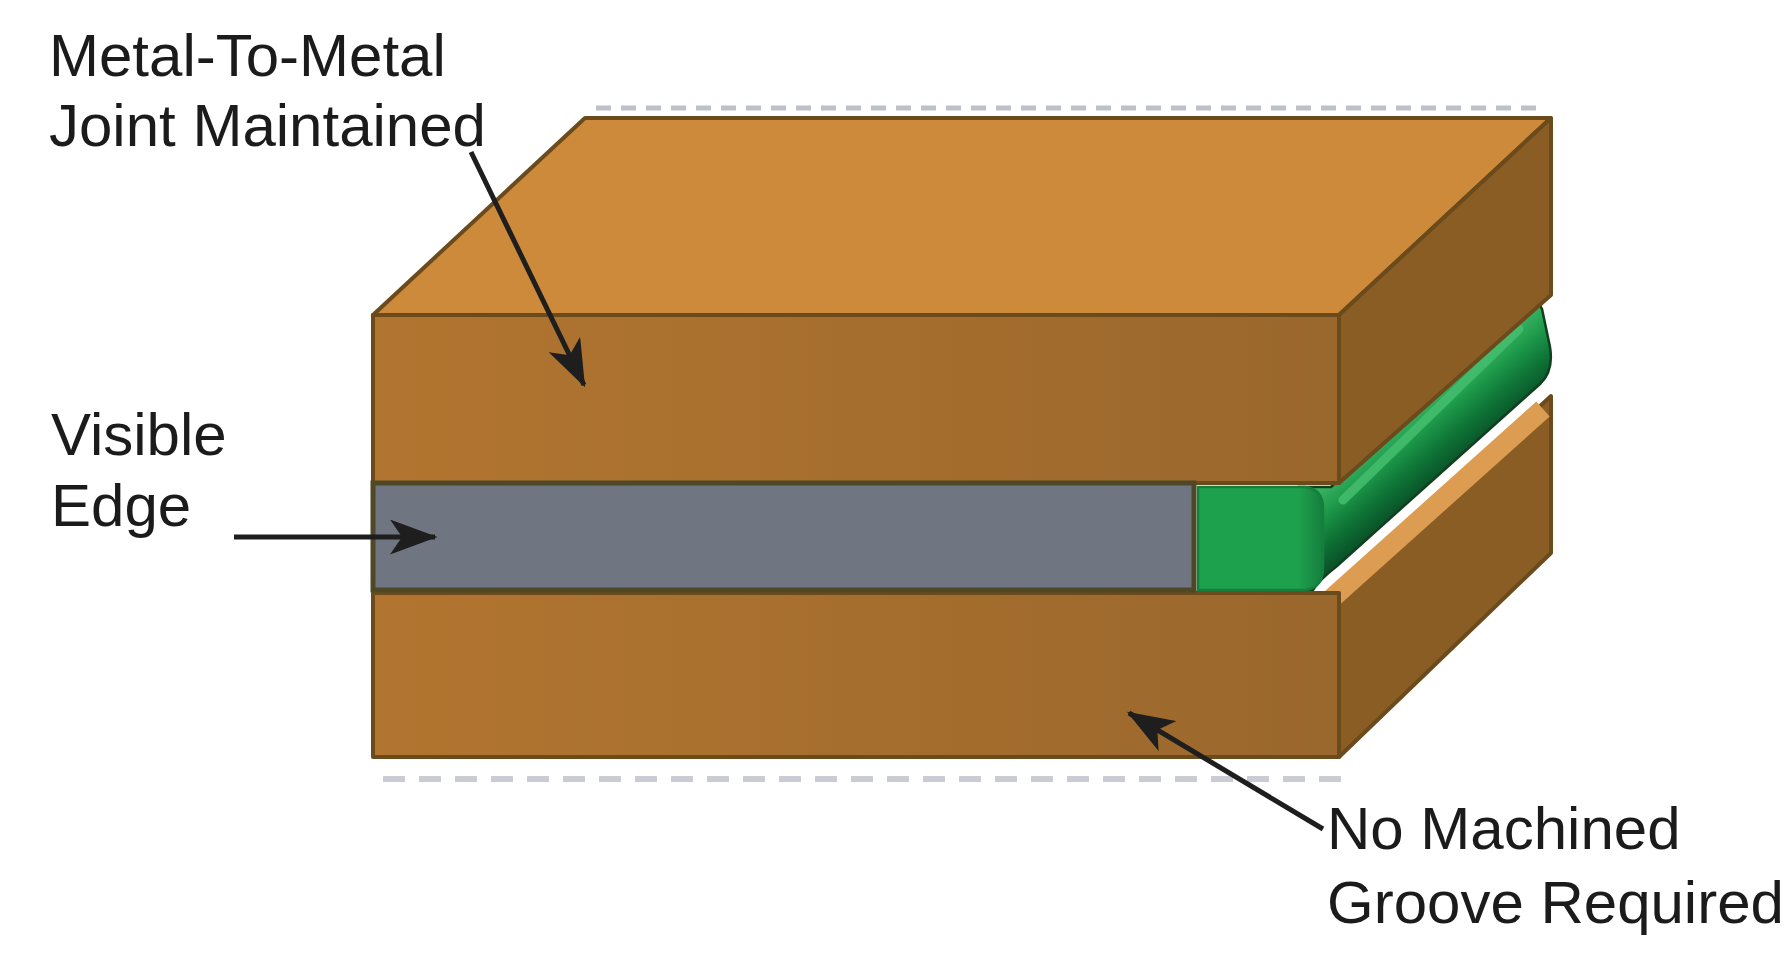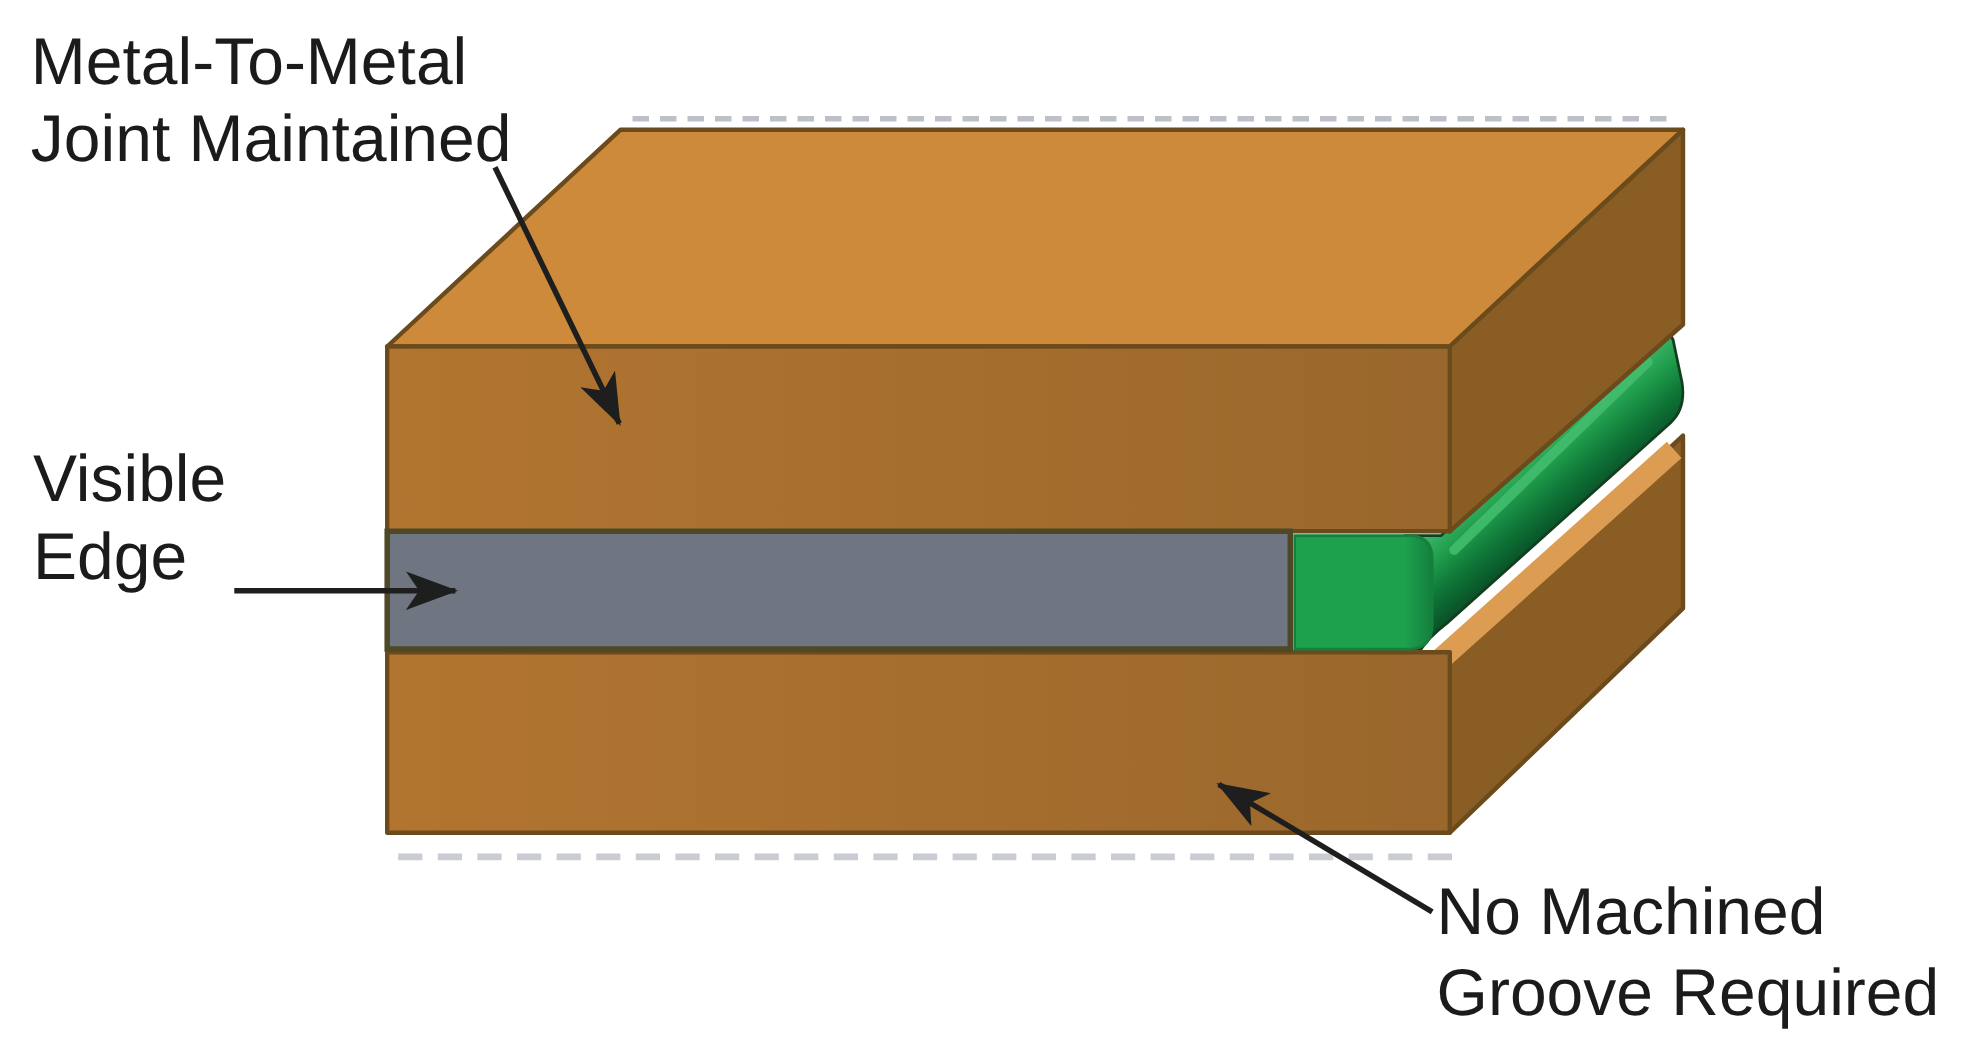--- a/index.html
+++ b/index.html
@@ -8,20 +8,21 @@
     background: #FFFFFF;
     width: 1791px;
     height: 963px;
     overflow: hidden;
   }
   .diagram-wrap {
     position: relative;
     width: 1469px;
     height: 963px;
     background: #FFFFFF;
+    margin-left: 21px;
   }
   svg {
     display: block;
   }
   .label {
     font-family: "Liberation Sans", sans-serif;
     font-size: 60px;
     font-weight: 400;
     letter-spacing: 0px;
   }

